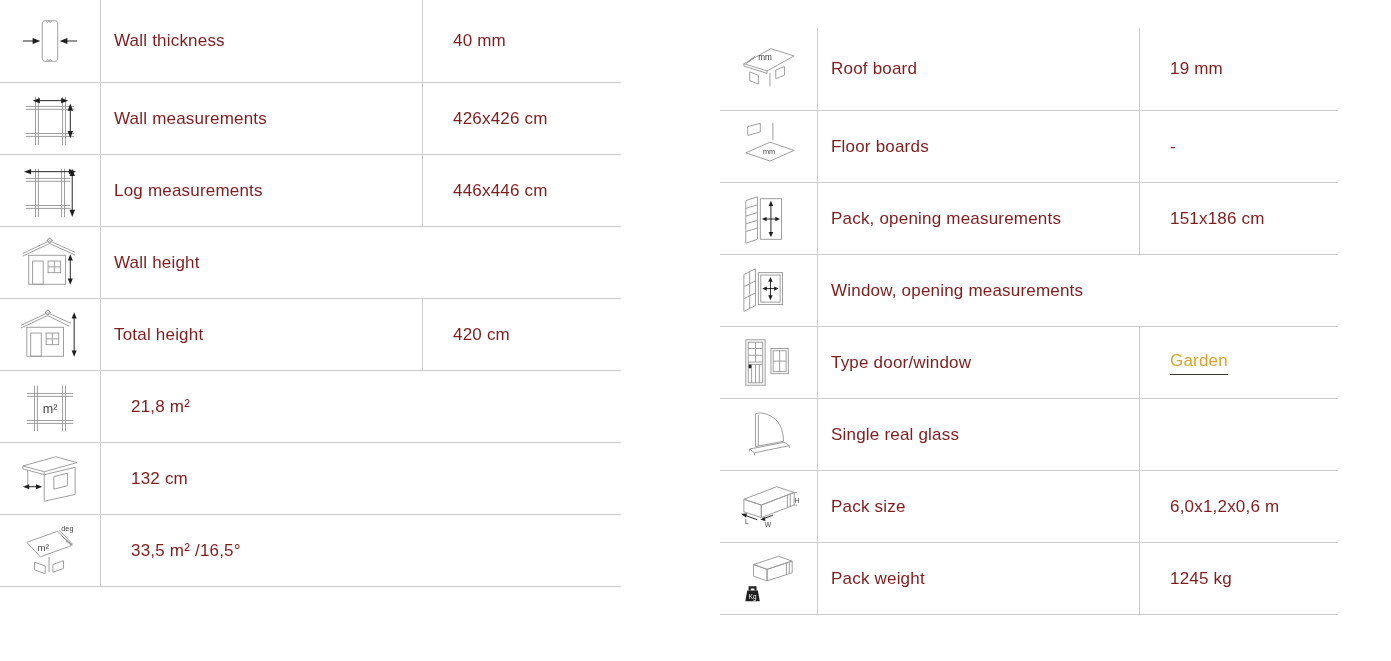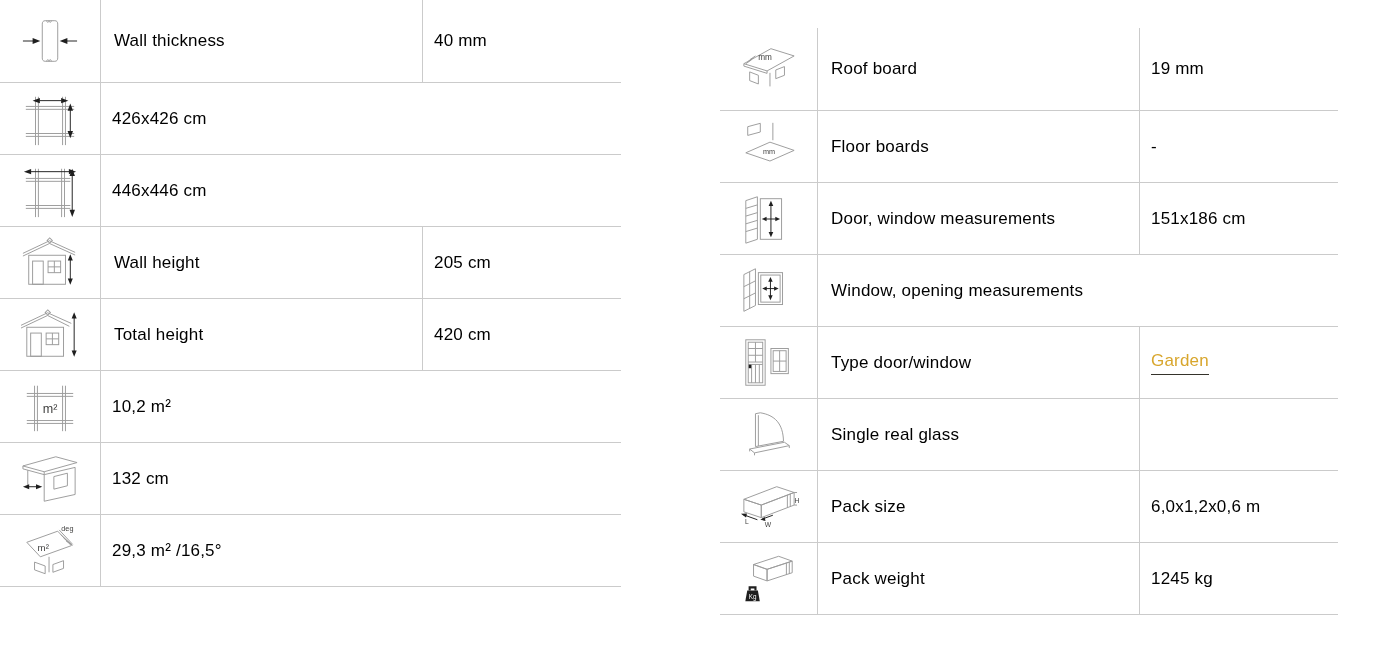--- a/index.html
+++ b/index.html
@@ -6,22 +6,22 @@
   body{width:1391px;height:661px;font-family:"Liberation Sans",sans-serif;color:#3d3d3c;overflow:hidden;}
   .canvas{position:relative;width:1391px;height:661px;background:#fff;}
   .spec-table{position:absolute;top:0;}
   .spec-table.left{left:0;width:621px;}
   .spec-table.right{left:720px;width:618px;margin-top:28px;}
   .spec-row{display:flex;align-items:stretch;height:72px;border-bottom:1px solid #cbcbcb;box-sizing:border-box;}
   .spec-row:first-child{height:83px;}
   .cell-icon{width:100px;display:flex;align-items:center;justify-content:center;}
   .right .cell-icon{width:97px;}
   .cell-label{width:322px;border-left:1px solid #cbcbcb;display:flex;align-items:center;padding-left:13px;box-sizing:border-box;}
-  .cell-value{flex:1;border-left:1px solid #cbcbcb;display:flex;align-items:center;padding-left:11px;box-sizing:border-box;}
-  .cell-label span,.cell-value span{font-size:17px;letter-spacing:.2px;color:#000000;}
+  .cell-value{flex:1;border-left:1px solid #cbcbcb;display:flex;align-items:center;padding-left:30px;box-sizing:border-box;}
+  .cell-label span,.cell-value span{font-size:17px;letter-spacing:.2px;color:#7f1d1d;}
   a.value-link{font-size:17px;letter-spacing:.2px;color:#d8a62d;text-decoration:none;border-bottom:1px solid #35332b;padding-bottom:3px;cursor:pointer;}
   .icon svg{display:block;}
   .icon path,.icon rect,.icon line,.icon polygon,.icon polyline,.icon circle{fill:none;stroke:#9b9b9b;stroke-width:1;}
   .icon .blk{stroke:#1f1f1f;}
   .icon .fillblk{fill:#1f1f1f;stroke:none;}
   .icon text{fill:#3f3f3e;stroke:none;font-family:"Liberation Sans",sans-serif;}
   .icon text.wht{fill:#ffffff;}
 </style>
 </head>
 <body>
@@ -62,20 +62,23 @@
           <line x1="45" y1="7" x2="45" y2="57"></line>
             <line x1="48" y1="7" x2="48" y2="57"></line>
           <line class="blk" x1="21" y1="11" x2="44" y2="11"></line>
           <polygon class="fillblk" points="14,11 21.5,8.2 21.5,13.8"></polygon>
           <polygon class="fillblk" points="51,11 43.5,8.2 43.5,13.8"></polygon>
           <line class="blk" x1="53" y1="20" x2="53" y2="44"></line>
           <polygon class="fillblk" points="53,14 50.2,21.5 55.8,21.5"></polygon>
           <polygon class="fillblk" points="53,50 50.2,42.5 55.8,42.5"></polygon>
         </svg>
       </div>
+      <div class="cell-label">
+          <span>Wall measurements</span>
+        </div>
       <div class="cell-value">
           <span>426x426 cm</span>
         </div>
     </div>
 
     <div class="spec-row">
       <div class="cell-icon icon">
         <svg width="64" height="58" viewBox="0 0 64 60">
           <line x1="7" y1="17" x2="53" y2="17"></line>
             <line x1="7" y1="20" x2="53" y2="20"></line>
@@ -86,20 +89,23 @@
           <line x1="44" y1="7" x2="44" y2="57"></line>
             <line x1="47" y1="7" x2="47" y2="57"></line>
           <line class="blk" x1="12" y1="10" x2="52" y2="10"></line>
           <polygon class="fillblk" points="5,10 12.5,7.2 12.5,12.8"></polygon>
           <polygon class="fillblk" points="59,10 51.5,7.2 51.5,12.8"></polygon>
           <line class="blk" x1="55" y1="14" x2="55" y2="50"></line>
           <polygon class="fillblk" points="55,7 52.2,14.5 57.8,14.5"></polygon>
           <polygon class="fillblk" points="55,57 52.2,49.5 57.8,49.5"></polygon>
         </svg>
       </div>
+      <div class="cell-label">
+          <span>Log measurements</span>
+        </div>
       <div class="cell-value">
           <span>446x446 cm</span>
         </div>
     </div>
 
     <div class="spec-row">
       <div class="cell-icon icon">
         <svg width="64" height="58" viewBox="0 0 64 60">
           <rect x="29.8" y="4.8" width="3.8" height="3.8" transform="rotate(45 31.7 6.7)"></rect>
           <path d="M4,20 L31.5,7 L58,19"></path>
@@ -110,23 +116,20 @@
           <line x1="36.5" y1="28" x2="36.5" y2="40"></line>
           <line x1="30" y1="34" x2="43" y2="34"></line>
           <line class="blk" x1="53" y1="26" x2="53" y2="48"></line>
           <polygon class="fillblk" points="53,21 50.4,27.5 55.6,27.5"></polygon>
           <polygon class="fillblk" points="53,52.5 50.4,46 55.6,46"></polygon>
         </svg>
       </div>
       <div class="cell-label">
           <span>Wall height</span>
         </div>
-      <div class="cell-value">
-          <span>205 cm</span>
-        </div>
     </div>
 
     <div class="spec-row">
       <div class="cell-icon icon">
         <svg width="64" height="58" viewBox="0 0 64 60">
           <rect x="27.8" y="4.8" width="3.8" height="3.8" transform="rotate(45 29.7 6.7)"></rect>
           <path d="M2,20 L29.5,7 L54,18"></path>
           <path d="M2,22.8 L29.5,9.8 L52,21"></path>
           <rect x="8" y="22" width="38" height="30"></rect>
           <rect x="12" y="28" width="11" height="24"></rect>
@@ -154,21 +157,21 @@
           <line x1="8" y1="44" x2="56" y2="44"></line>
             <line x1="8" y1="47" x2="56" y2="47"></line>
           <line x1="16" y1="8" x2="16" y2="55"></line>
             <line x1="19" y1="8" x2="19" y2="55"></line>
           <line x1="45" y1="8" x2="45" y2="55"></line>
             <line x1="48" y1="8" x2="48" y2="55"></line>
           <text x="32" y="36.5" font-size="13" text-anchor="middle">m²</text>
         </svg>
       </div>
       <div class="cell-value">
-          <span>10,2 m²</span>
+          <span>21,8 m²</span>
         </div>
     </div>
 
 
     <div class="spec-row">
       <div class="cell-icon icon">
         <svg width="64" height="58" viewBox="0 0 64 60">
           <polygon points="4,16.5 38,7 60,13 26,22.5"></polygon>
           <polyline points="4,16.5 4,19.5 26,25.5 26,22.5"></polyline>
           <polygon points="26,25.5 58,18 58,46 26,53"></polygon>
@@ -193,21 +196,21 @@
           <line x1="55" y1="24" x2="46" y2="16.5"></line>
           <line x1="55" y1="24" x2="48.5" y2="19.5"></line>
           <line x1="31" y1="36" x2="31" y2="52"></line>
           <polygon points="16,41.5 27,45.5 27,53.5 16,49.5"></polygon>
           <polygon points="35,44 46,40 46,48 35,52"></polygon>
           <text x="25" y="30" font-size="10" text-anchor="middle">m²</text>
           <text x="50" y="9" font-size="7.5" text-anchor="middle">deg</text>
         </svg>
       </div>
       <div class="cell-value">
-          <span>29,3 m² /16,5°</span>
+          <span>33,5 m² /16,5°</span>
         </div>
     </div>
 
   </div>
 
   <div class="spec-table right">
 
     <div class="spec-row">
       <div class="cell-icon icon">
         <svg width="64" height="58" viewBox="0 0 64 60">
@@ -258,21 +261,21 @@
           <rect x="23" y="9" width="22" height="42"></rect>
           <line class="blk" x1="34" y1="14" x2="34" y2="46"></line>
           <polygon class="fillblk" points="34,11 31.6,16.5 36.4,16.5"></polygon>
           <polygon class="fillblk" points="34,49 31.6,43.5 36.4,43.5"></polygon>
           <line class="blk" x1="28" y1="30" x2="40" y2="30"></line>
           <polygon class="fillblk" points="24.5,30 29.5,27.6 29.5,32.4"></polygon>
           <polygon class="fillblk" points="43.5,30 38.5,27.6 38.5,32.4"></polygon>
         </svg>
       </div>
       <div class="cell-label">
-          <span>Door, window measurements</span>
+          <span>Pack, opening measurements</span>
         </div>
       <div class="cell-value">
           <span>151x186 cm</span>
         </div>
     </div>
 
     <div class="spec-row">
       <div class="cell-icon icon">
         <svg width="64" height="58" viewBox="0 0 64 60">
           <polygon points="6,13 18,7 18,45 6,51"></polygon>

